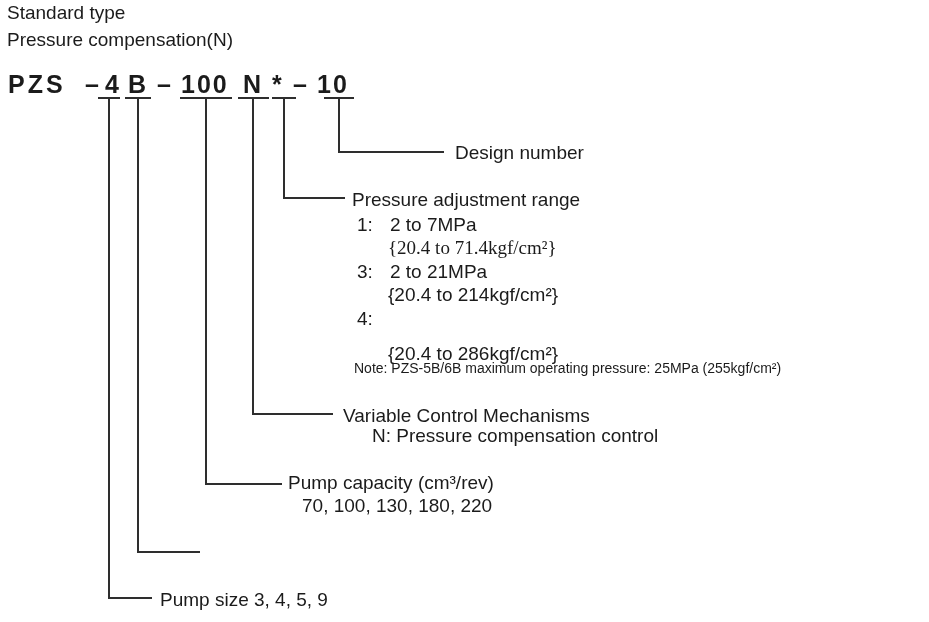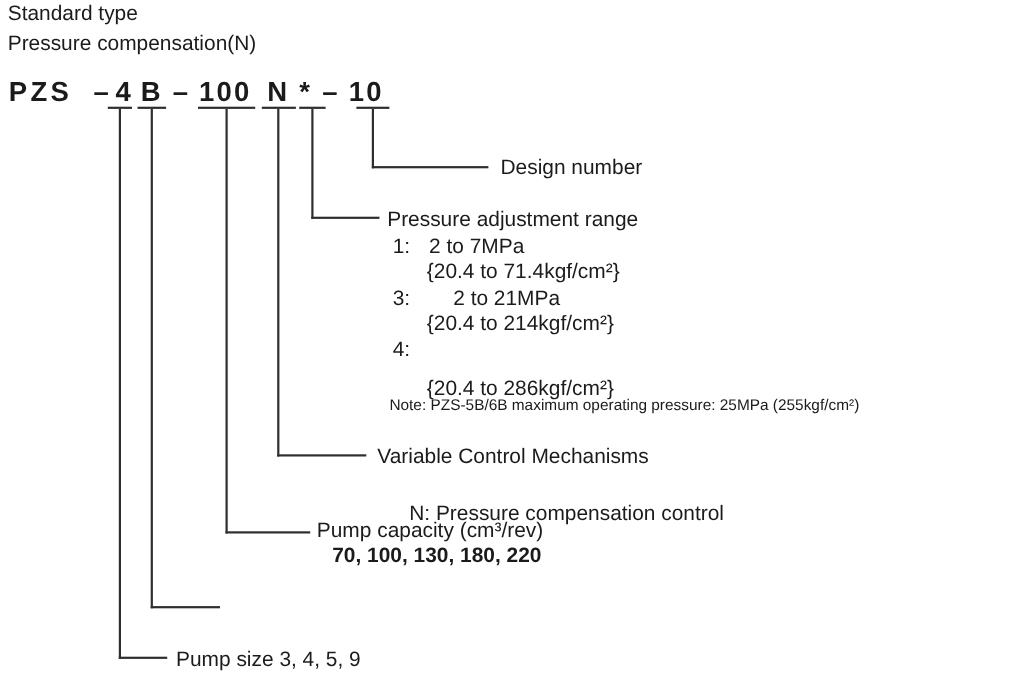--- a/index.html
+++ b/index.html
@@ -98,33 +98,33 @@
 
   <div class="vline" style="left:108px; top:99px; height:500px;"></div>
   <div class="hline" style="left:108px; top:597px; width:44px;"></div>
 
   <div class="txt" style="left:352px; top:188px;">Pressure adjustment range</div>
 
   <div class="txt" style="left:455px; top:141px;">Design number</div>
 
   <div class="txt" style="left:357px; top:213px;">1:</div>
   <div class="txt" style="left:390px; top:213px;">2 to 7MPa</div>
-  <div class="txt" style="left:388px; top:236px;">{20.4 to 71.4kgf/cm²}</div>
+  <div class="txt" style="left:388px; top:236px;font-family:Liberation Serif, serif;">{20.4 to 71.4kgf/cm²}</div>
 
   <div class="txt" style="left:357px; top:260px;">3:</div>
-  <div class="txt" style="left:390px; top:260px;margin-left:22px;">2 to 21MPa</div>
+  <div class="txt" style="left:390px; top:260px;">2 to 21MPa</div>
   <div class="txt" style="left:388px; top:283px;">{20.4 to 214kgf/cm²}</div>
 
   <div class="txt" style="left:357px; top:307px;">4:</div>
   <div class="txt" style="left:388px; top:330px;margin-top:12px;">{20.4 to 286kgf/cm²}</div>
 
   <div class="txt note" style="left:354px; top:356px;">Note: PZS-5B/6B maximum operating pressure: 25MPa (255kgf/cm²)</div>
 
   <div class="txt" style="left:343px; top:404px;">Variable Control Mechanisms</div>
-  <div class="txt" style="left:372px; top:424px;margin-top:32px;">N: Pressure compensation control</div>
+  <div class="txt" style="left:372px; top:424px;">N: Pressure compensation control</div>
 
   <div class="txt" style="left:288px; top:471px;">Pump capacity (cm³/rev)</div>
-  <div class="txt" style="left:302px; top:494px;font-weight:bold;">70, 100, 130, 180, 220</div>
+  <div class="txt" style="left:302px; top:494px;">70, 100, 130, 180, 220</div>
 
 
   <div class="txt" style="left:160px; top:588px;">Pump size 3, 4, 5, 9</div>
 
 </div>
 
 </body></html>

